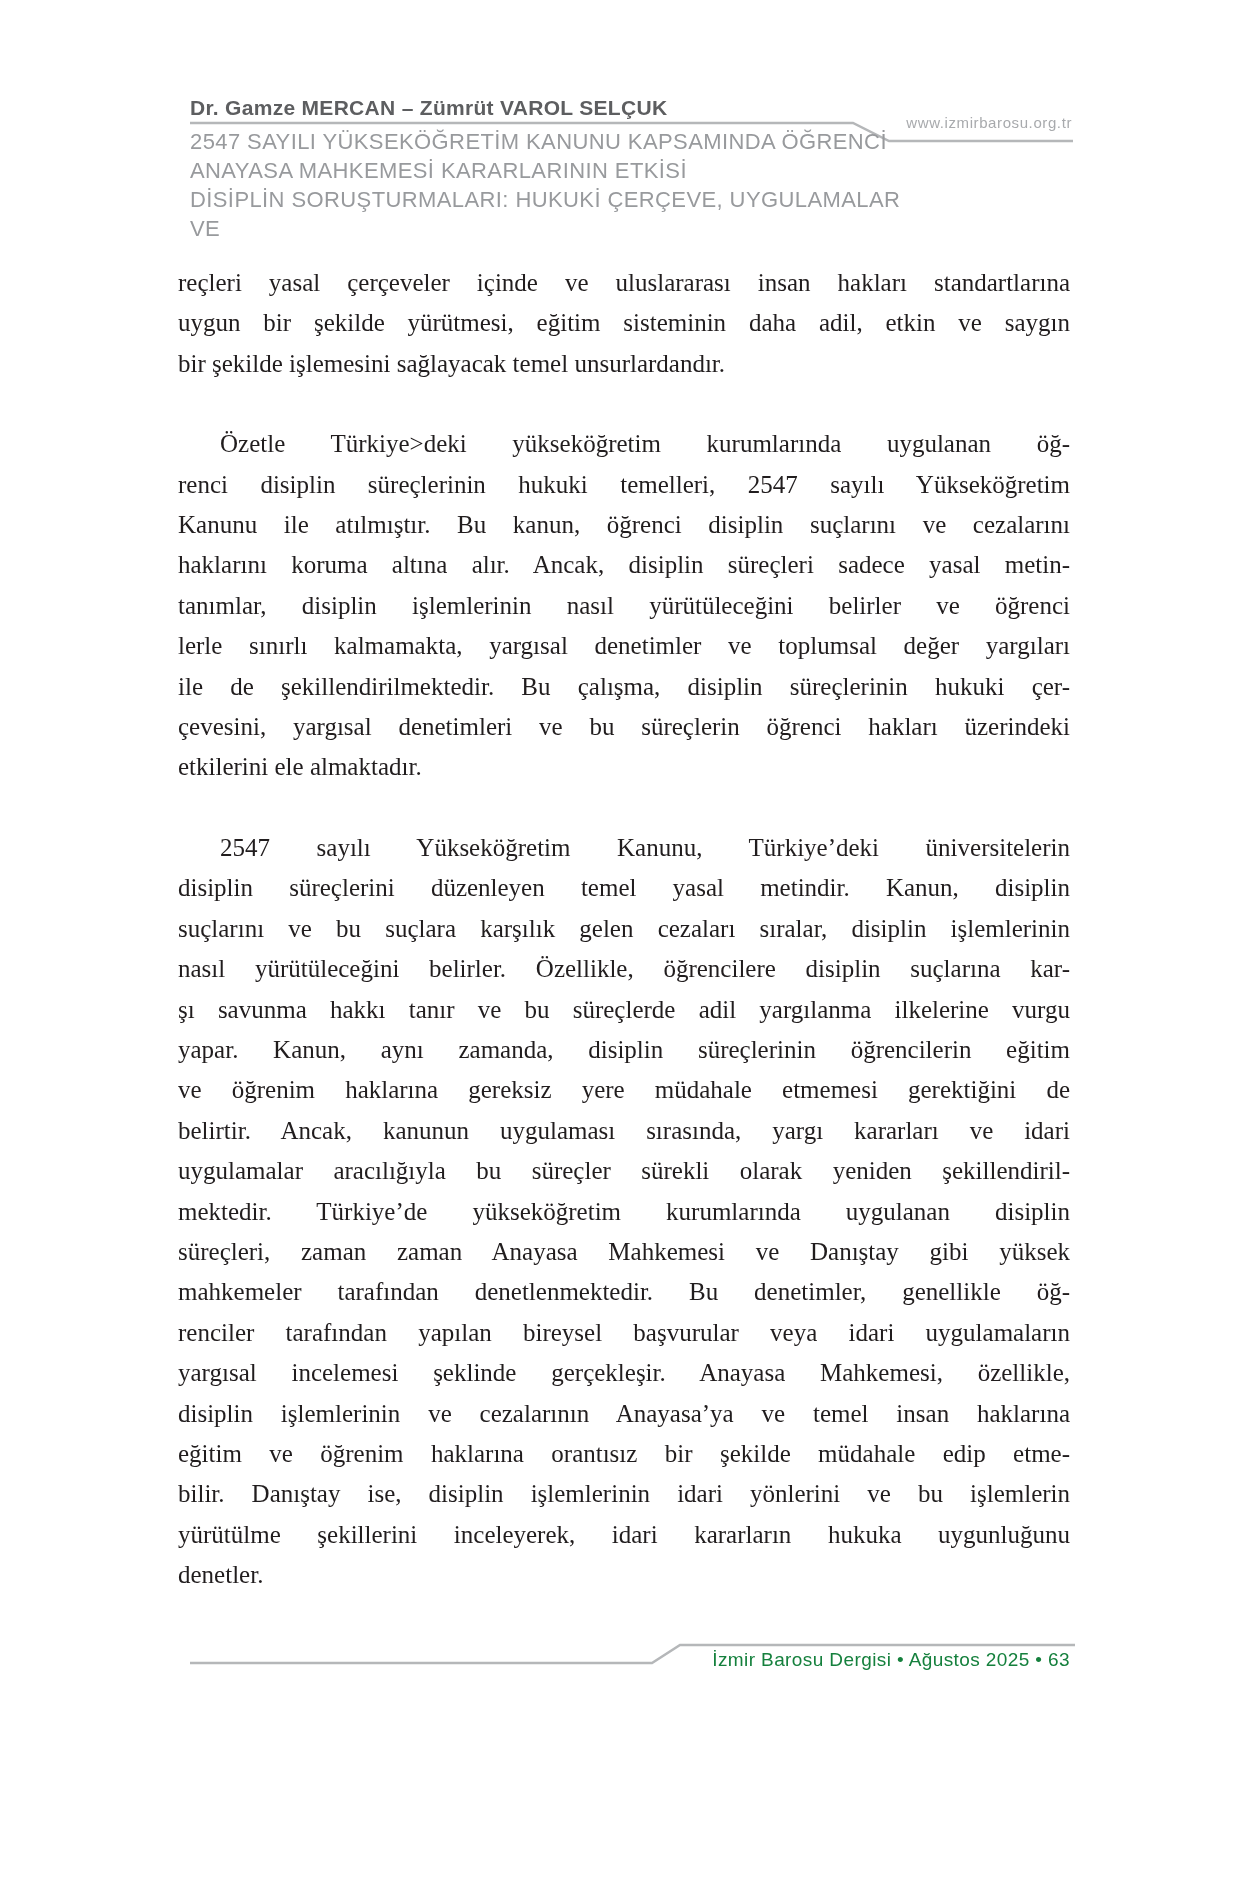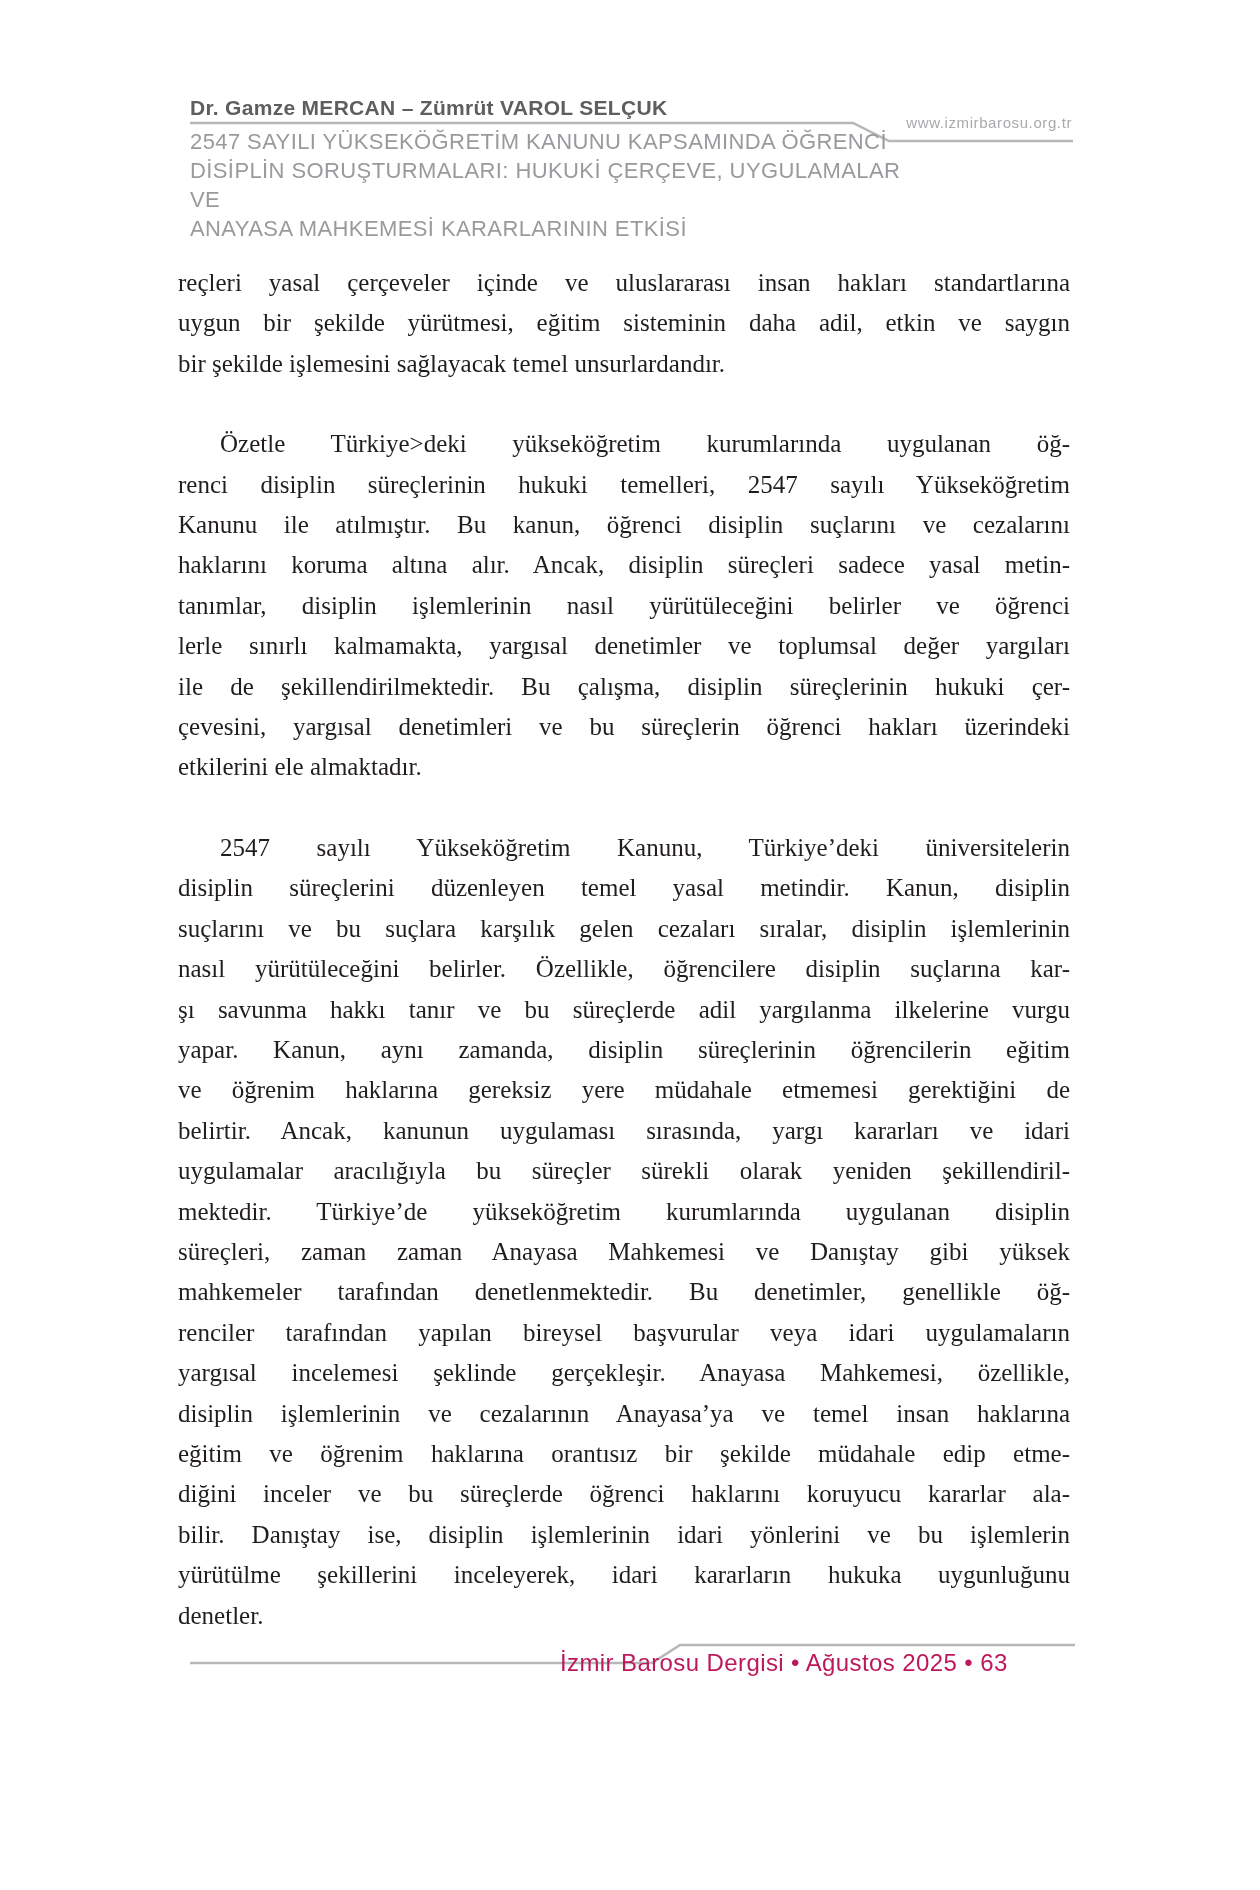--- a/index.html
+++ b/index.html
@@ -85,44 +85,45 @@
     left: 178px;
     top: 1634px;
     width: 902px;
     height: 36px;
   }
   .footer-info {
     position: absolute;
     left: 560px;
     top: 1649px;
     width: 510px;
-    font-size: 24px;
+    text-align: right;
+    font-size: 19px;
     letter-spacing: 0.4px;
-    color: #be185d;
+    color: #15803d;
     white-space: nowrap;
   }
 </style>
 </head>
 <body>
 
 <div class="page">
 
   <header>
     <div class="authors">Dr. Gamze MERCAN – Zümrüt VAROL SELÇUK</div>
 
     <svg class="header-rule" viewBox="0 0 902 36" preserveAspectRatio="none">
       <polyline points="12,10 675,10 711,28 895,28" fill="none" stroke="#b5b7b9" stroke-width="2.5"></polyline>
     </svg>
 
     <div class="website">www.izmirbarosu.org.tr</div>
 
     <div class="doc-title">
       <div>2547 SAYILI YÜKSEKÖĞRETİM KANUNU KAPSAMINDA ÖĞRENCİ</div>
+      <div>ANAYASA MAHKEMESİ KARARLARININ ETKİSİ</div>
       <div>DİSİPLİN SORUŞTURMALARI: HUKUKİ ÇERÇEVE, UYGULAMALAR VE</div>
-      <div>ANAYASA MAHKEMESİ KARARLARININ ETKİSİ</div>
     </div>
   </header>
 
   <main class="body-text" id="paragraphs">
       <div class="para">
         <div class="line">reçleri yasal çerçeveler içinde ve uluslararası insan hakları standartlarına</div>
         <div class="line">uygun bir şekilde yürütmesi, eğitim sisteminin daha adil, etkin ve saygın</div>
         <div class="line last">bir şekilde işlemesini sağlayacak temel unsurlardandır.</div>
       </div>
       <div class="para">
@@ -146,21 +147,20 @@
         <div class="line">ve öğrenim haklarına gereksiz yere müdahale etmemesi gerektiğini de</div>
         <div class="line">belirtir. Ancak, kanunun uygulaması sırasında, yargı kararları ve idari</div>
         <div class="line">uygulamalar aracılığıyla bu süreçler sürekli olarak yeniden şekillendiril-</div>
         <div class="line">mektedir. Türkiye’de yükseköğretim kurumlarında uygulanan disiplin</div>
         <div class="line">süreçleri, zaman zaman Anayasa Mahkemesi ve Danıştay gibi yüksek</div>
         <div class="line">mahkemeler tarafından denetlenmektedir. Bu denetimler, genellikle öğ-</div>
         <div class="line">renciler tarafından yapılan bireysel başvurular veya idari uygulamaların</div>
         <div class="line">yargısal incelemesi şeklinde gerçekleşir. Anayasa Mahkemesi, özellikle,</div>
         <div class="line">disiplin işlemlerinin ve cezalarının Anayasa’ya ve temel insan haklarına</div>
         <div class="line">eğitim ve öğrenim haklarına orantısız bir şekilde müdahale edip etme-</div>
-        <div class="line">diğini inceler ve bu süreçlerde öğrenci haklarını koruyucu kararlar ala-</div>
         <div class="line">bilir. Danıştay ise, disiplin işlemlerinin idari yönlerini ve bu işlemlerin</div>
         <div class="line">yürütülme şekillerini inceleyerek, idari kararların hukuka uygunluğunu</div>
         <div class="line last">denetler.</div>
       </div>
     </main>
 
   <footer>
     <svg class="footer-rule" viewBox="0 0 902 36" preserveAspectRatio="none">
       <polyline points="12,29 474,29 502,11 897,11" fill="none" stroke="#b5b7b9" stroke-width="2.5"></polyline>
     </svg>

